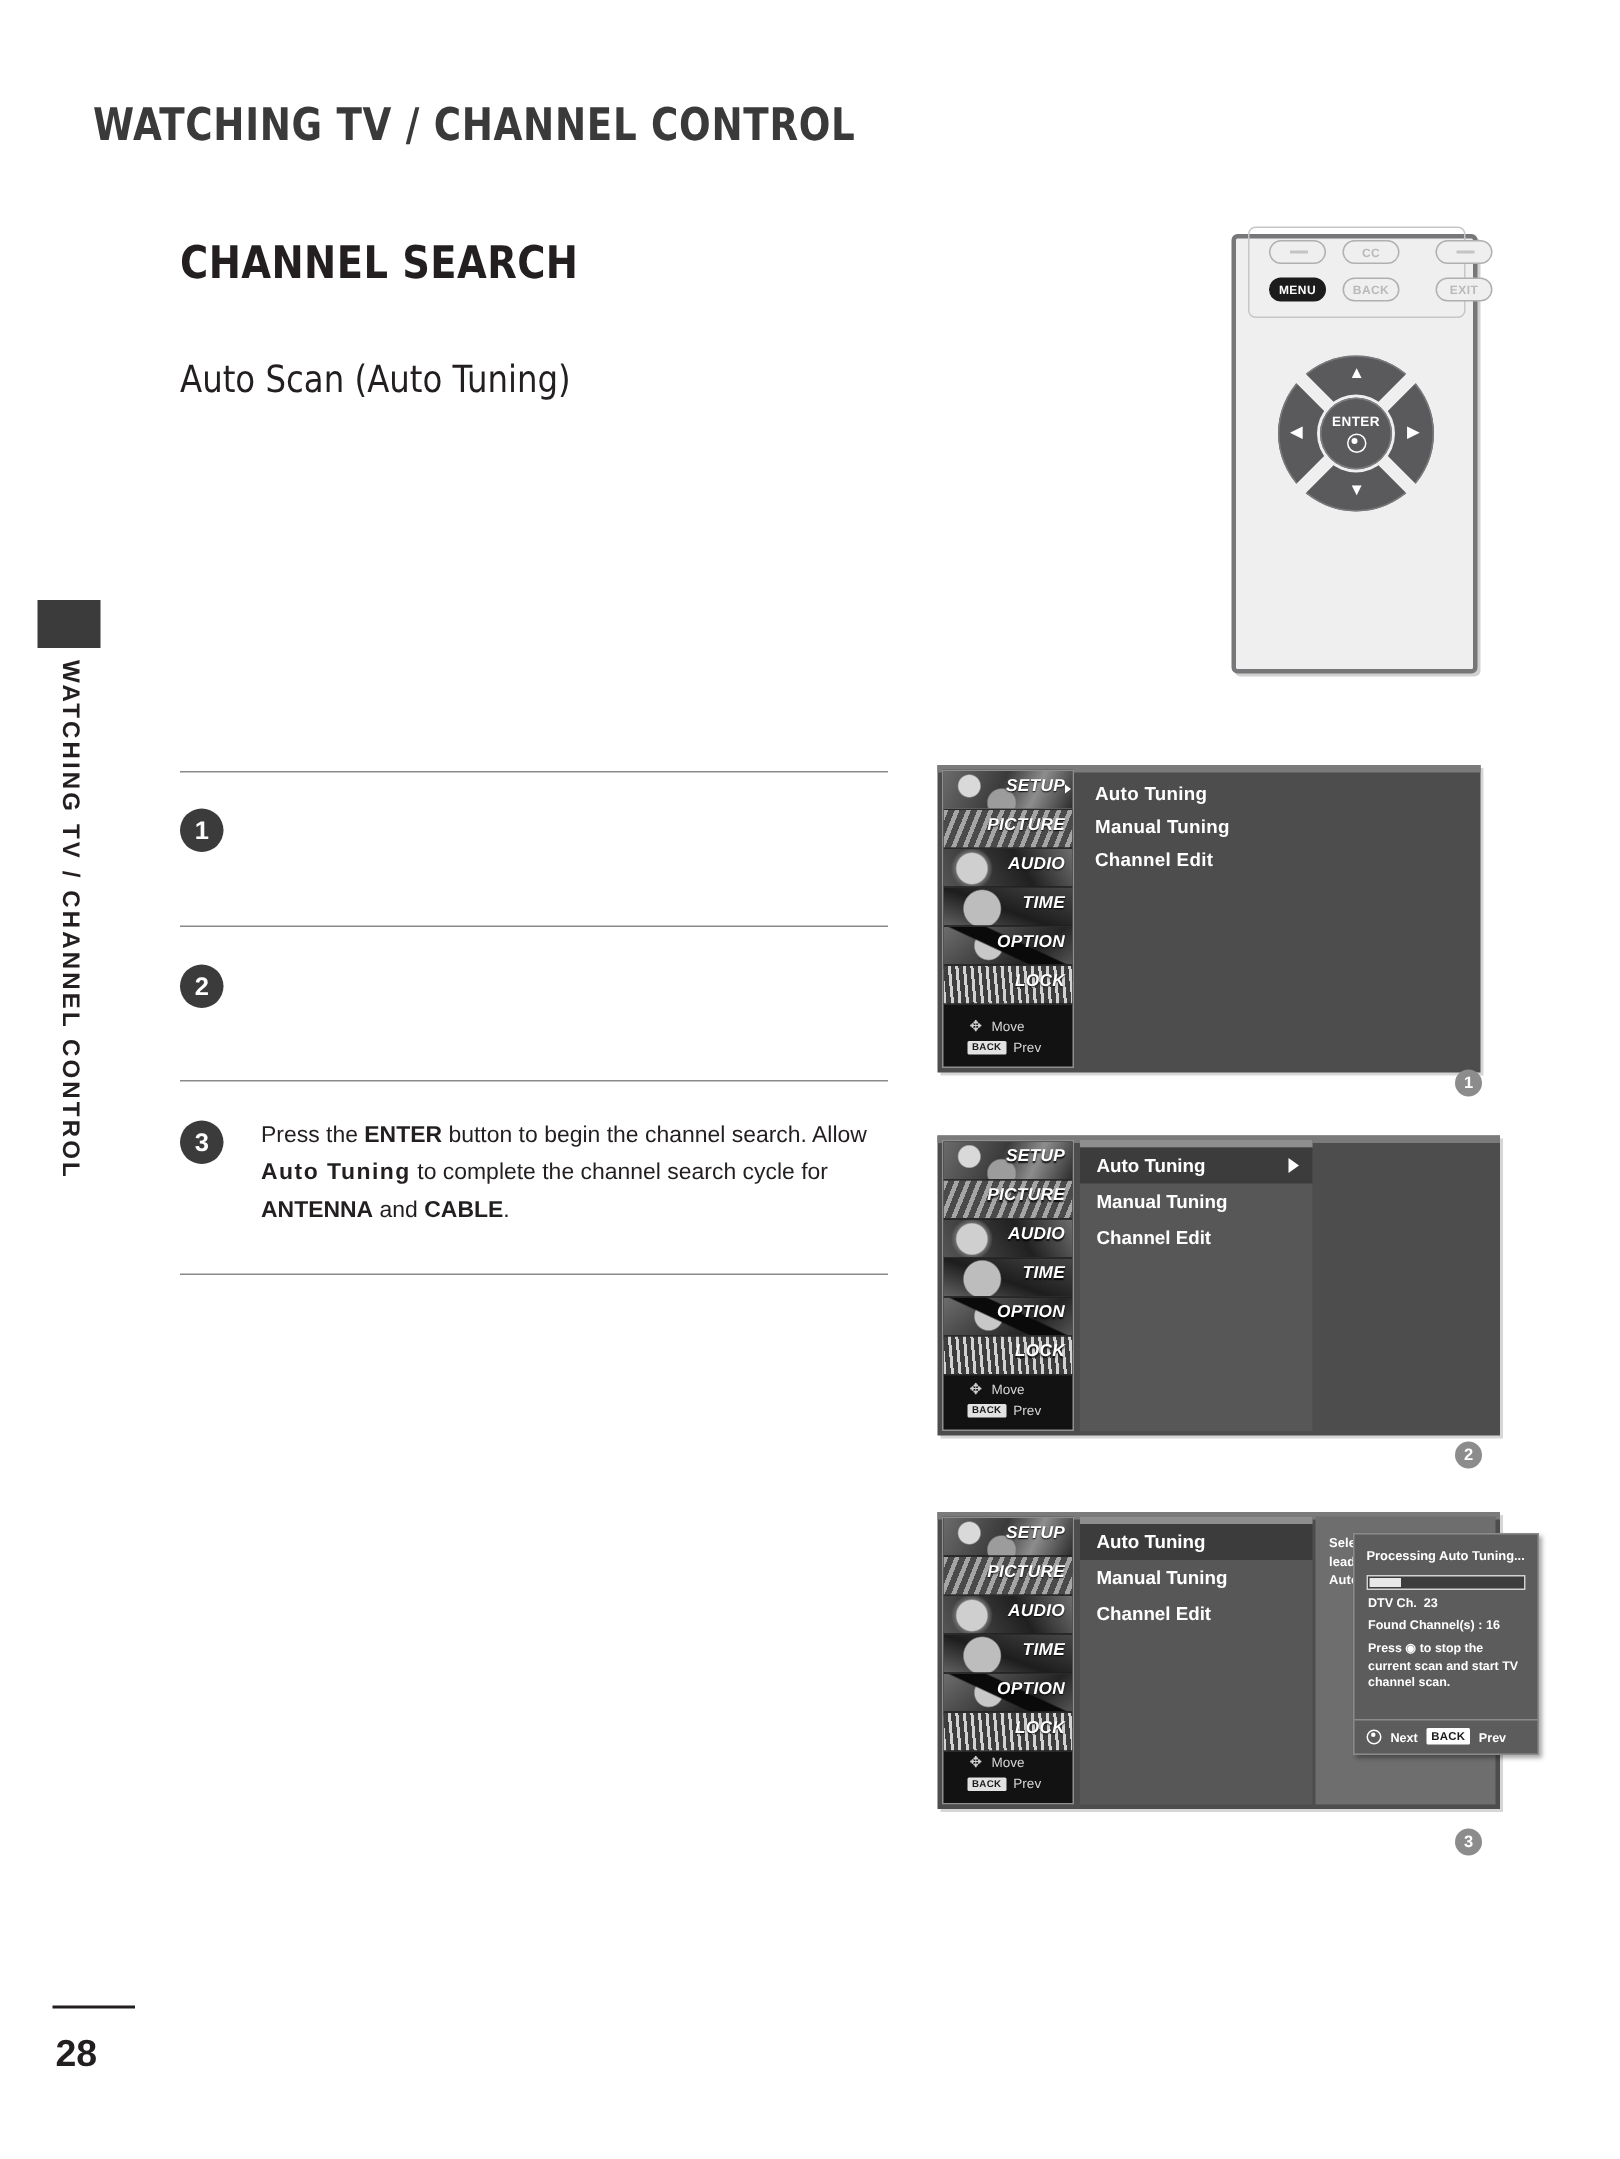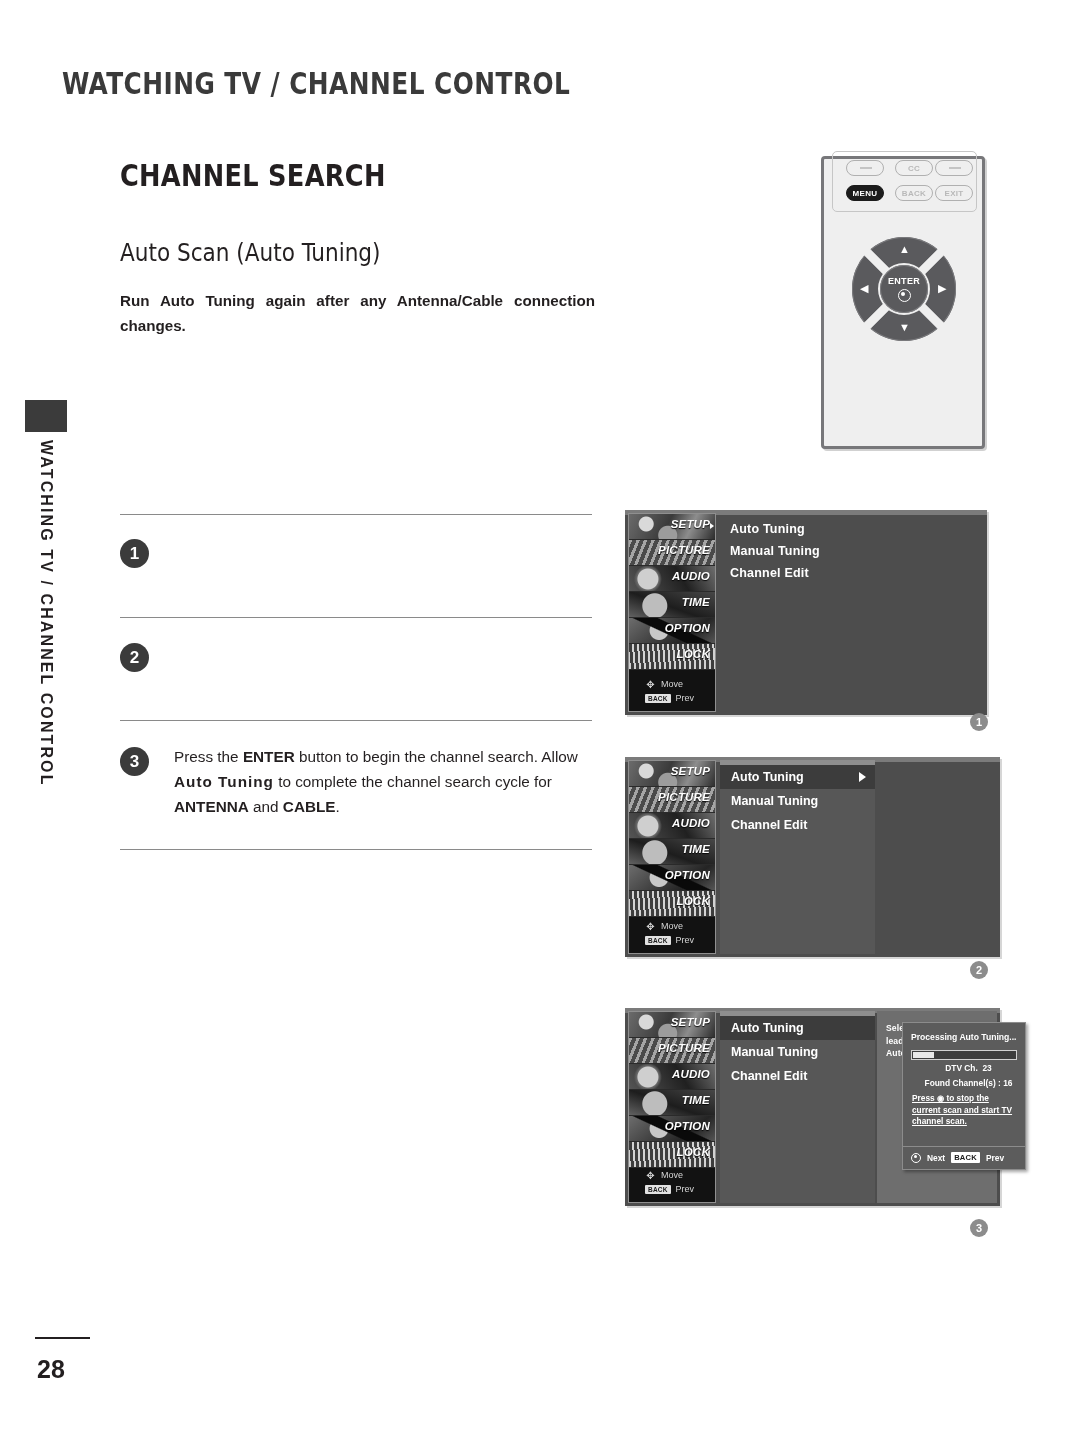--- a/index.html
+++ b/index.html
@@ -191,21 +191,21 @@
     text-align: center;
     line-height: 15px;
     box-sizing: border-box;
     background: #efefef;
     letter-spacing: 0.3px;
   }
   .rbtn.row1 { top: 8px; }
   .rbtn.row2 { top: 33px; }
   .rbtn.c1 { left: 13px; }
   .rbtn.c2 { left: 62px; }
-  .rbtn.c3 { left: 102px; }
+  .rbtn.c3 { left: 124px; }
   .rbtn.dash::after {
     content: "";
     position: absolute;
     left: 13px; top: 6px;
     width: 12px; height: 1.6px;
     background: #c4c4c4;
   }
   .rbtn.active {
     background: #1c1c1c;
     border-color: #1c1c1c;
@@ -521,29 +521,27 @@
     left: 1px; top: 1px; bottom: 1px;
     width: 20%;
     background: #e8e8e8;
   }
   .dialog .dline {
     font-size: 8.4px;
     font-weight: bold;
     color: #ffffff;
     padding: 3px 0 0 9px;
     line-height: 11.5px;
-    text-align: center;
   }
   .dialog .dnote {
     font-size: 8.3px;
     font-weight: bold;
     color: #ffffff;
     padding: 4px 6px 0 9px;
     line-height: 11.5px;
-    text-decoration: underline;
   }
   .dialog .dfoot {
     position: absolute;
     left: 0; right: 0; bottom: 6px;
     border-top: 1px solid #8c8c8c;
     padding-top: 5px;
     display: flex;
     align-items: center;
     gap: 6px;
     padding-left: 8px;
@@ -579,21 +577,20 @@
 
 <div class="page-header">WATCHING TV / CHANNEL CONTROL</div>
 
 <div class="vtab-block"></div>
 <div class="vtab-text">WATCHING TV / CHANNEL CONTROL</div>
 
 <div class="h1-title">CHANNEL SEARCH</div>
 <div class="h2-title">Auto Scan (Auto Tuning)</div>
 
 <div class="body-copy">
-  <p>Run Auto Tuning again after any Antenna/Cable connection changes.</p>
 </div>
 
 <div class="rule r0"></div>
 <div class="rule r1"></div>
 <div class="rule r2"></div>
 <div class="rule r3"></div>
 
 <div class="step step1">
   <div class="badge">1</div>
 </div>

